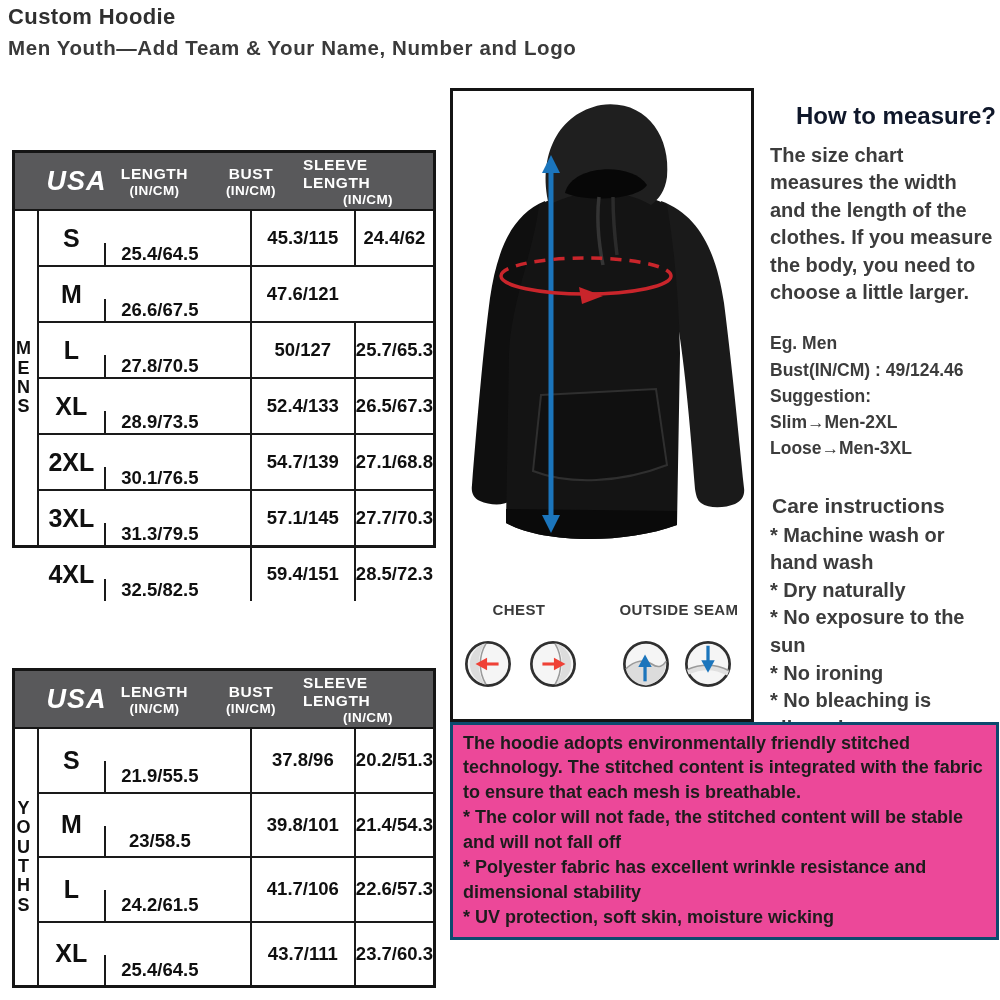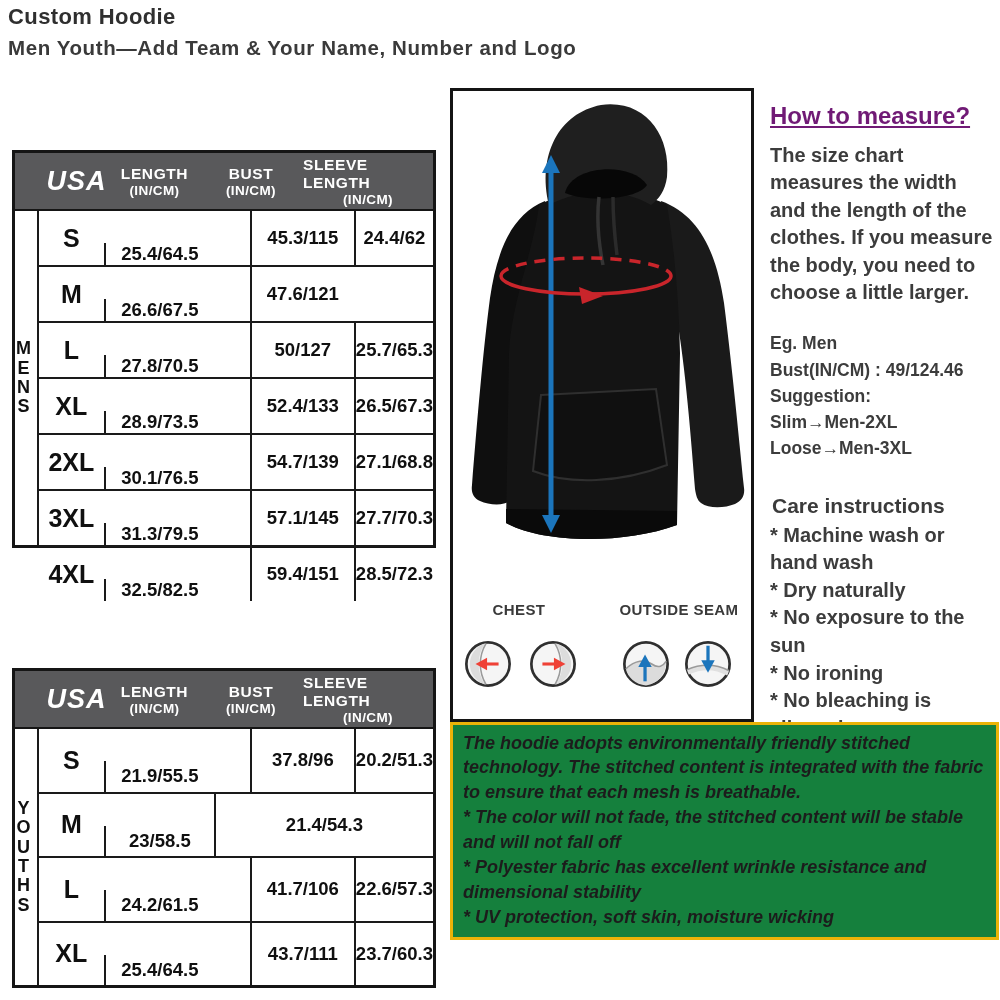--- a/index.html
+++ b/index.html
@@ -33,29 +33,29 @@
   .cell.csleeve{flex:1;font-size:18.5px;border-left:2px solid #1a1a1a;}
 
   
   .hoodie-box{position:absolute;left:450px;top:88px;width:304px;height:634px;border:3px solid #141414;box-sizing:border-box;background:#fff;}
   .hoodie-art{position:absolute;left:0;top:2px;}
   .diagram-label{position:absolute;top:510px;transform:translateX(-50%);font-size:15px;font-weight:700;color:#3a3a3a;letter-spacing:0.4px;white-space:nowrap;}
   .circle-icon{position:absolute;top:548px;width:50px;height:50px;}
 
   
   .measure-panel{position:absolute;left:754px;top:88px;width:246px;height:634px;box-sizing:border-box;padding:10px 4px 0 16px;color:#3b3b3b;}
-  .measure-heading{font-size:24px;font-weight:700;text-align:left;margin:4px 0 12px 0;color:#701a75;text-decoration:underline;}
+  .measure-heading{font-size:24px;font-weight:700;text-align:right;margin:4px 0 12px 0;color:#0f172a;}
   .measure-desc{font-size:20px;font-weight:600;line-height:1.37;color:#3c3c3c;}
   .example-block{margin-top:24px;font-size:17.5px;font-weight:700;line-height:1.5;color:#3c3c3c;}
   .care-block{margin-top:32px;}
   .care-heading{font-size:21px;font-weight:600;color:#3b3b3b;margin:0 0 4px 2px;}
   .care-item{font-size:20px;font-weight:600;line-height:1.38;color:#3c3c3c;}
 
   
-  .footer-box{position:absolute;left:450px;top:722px;width:549px;height:218px;border:3px solid #eab308;box-sizing:border-box;padding:5px 10px;background:#15803d;font-style:italic;}
+  .footer-box{position:absolute;left:450px;top:722px;width:549px;height:218px;border:3px solid #0c4a6e;box-sizing:border-box;padding:5px 10px;background:#ec4899;}
   .footer-box p{margin:1px 0;font-size:18px;font-weight:700;line-height:1.36;color:#1c1c1c;}
 </style>
 </head>
 <body>
 
 <div class="page-title">Custom Hoodie</div>
 <div class="page-subtitle">Men  Youth—Add Team &amp; Your Name, Number and Logo</div>
 
 <div class="size-table mens">
   <div class="thead">
@@ -146,20 +146,21 @@
     <div class="rows">
       <div class="trow">
         <div class="cell csize">S</div>
         <div class="cell clen">21.9/55.5</div>
         <div class="cell cbust">37.8/96</div>
         <div class="cell csleeve">20.2/51.3</div>
       </div>
       <div class="trow">
         <div class="cell csize">M</div>
         <div class="cell clen">23/58.5</div>
+        <div class="cell cbust">39.8/101</div>
         <div class="cell csleeve">21.4/54.3</div>
       </div>
       <div class="trow">
         <div class="cell csize">L</div>
         <div class="cell clen">24.2/61.5</div>
         <div class="cell cbust">41.7/106</div>
         <div class="cell csleeve">22.6/57.3</div>
       </div>
       <div class="trow">
         <div class="cell csize">XL</div>

